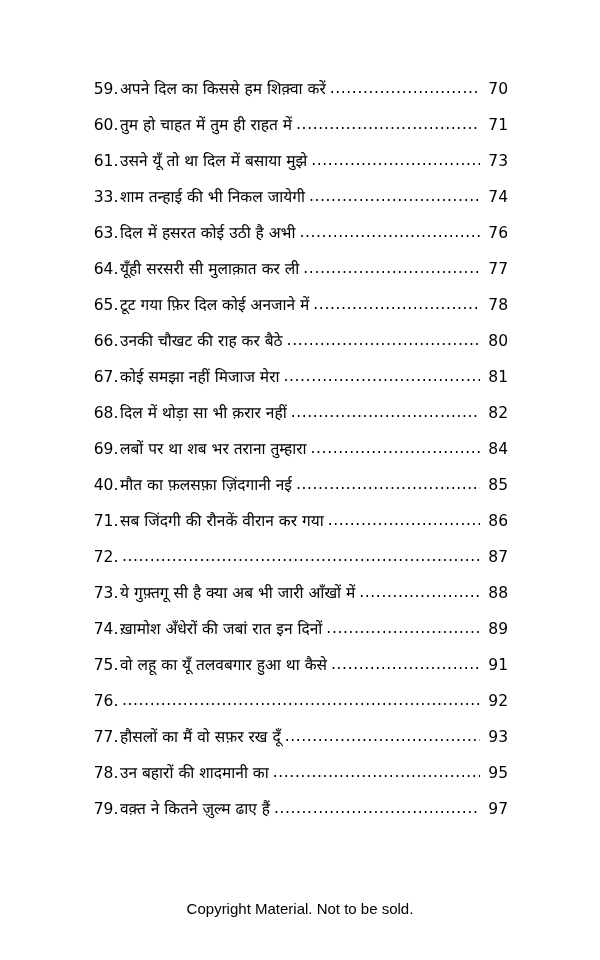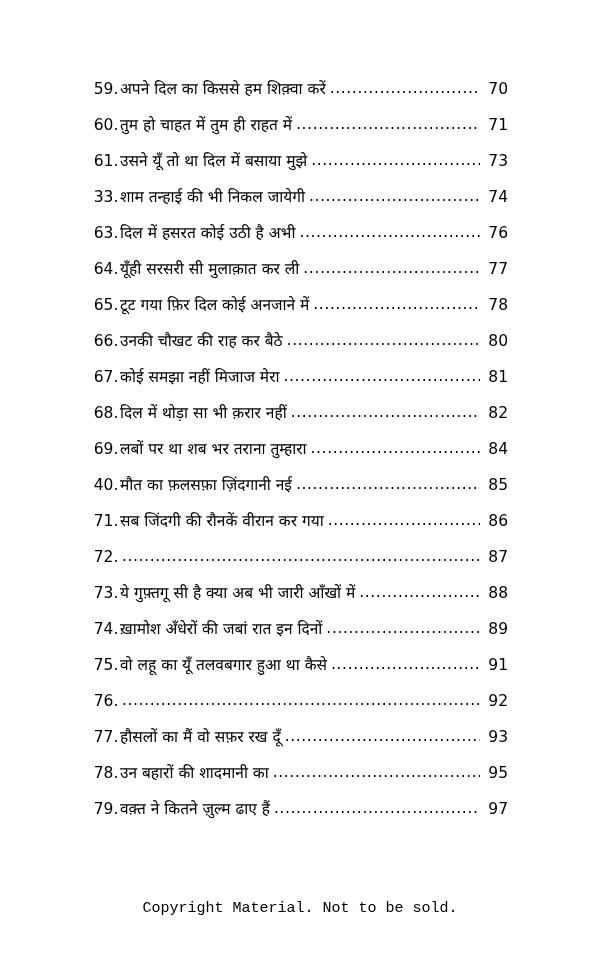--- a/index.html
+++ b/index.html
@@ -57,21 +57,21 @@
     flex: 0 0 auto;
     width: 26px;
     text-align: right;
   }
   .footer-note {
     position: absolute;
     left: 0;
     right: 0;
     bottom: 43px;
     text-align: center;
-    font-family: Liberation Mono, monospace;
+    font-family: Liberation Sans, sans-serif;
     font-size: 15px;
     color: #000000;
   }
 </style>
 </head>
 <body>
 
 <div class="page">
   <ul class="toc-list" id="toc-list">
       <li class="toc-entry">

